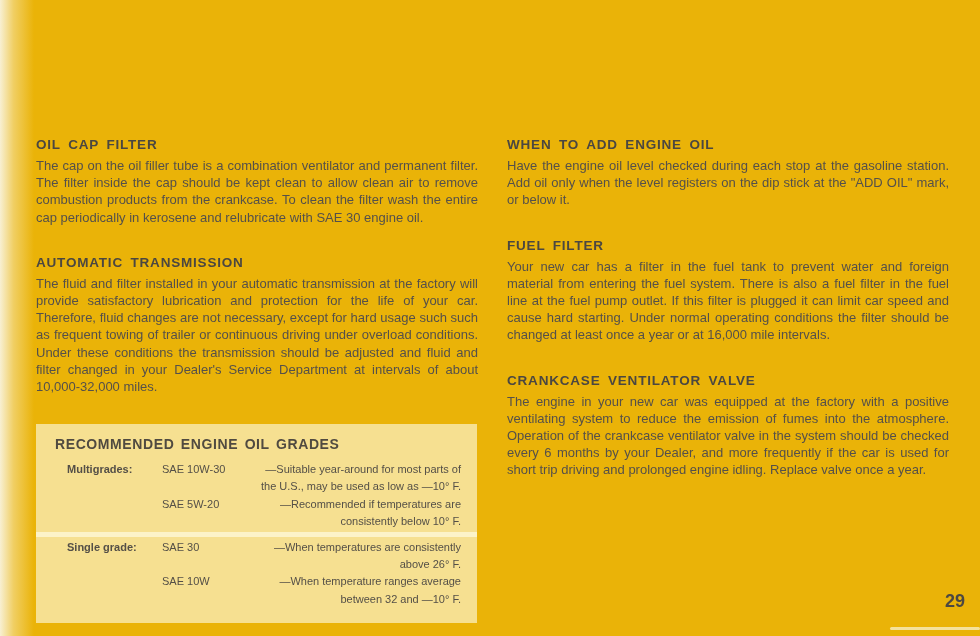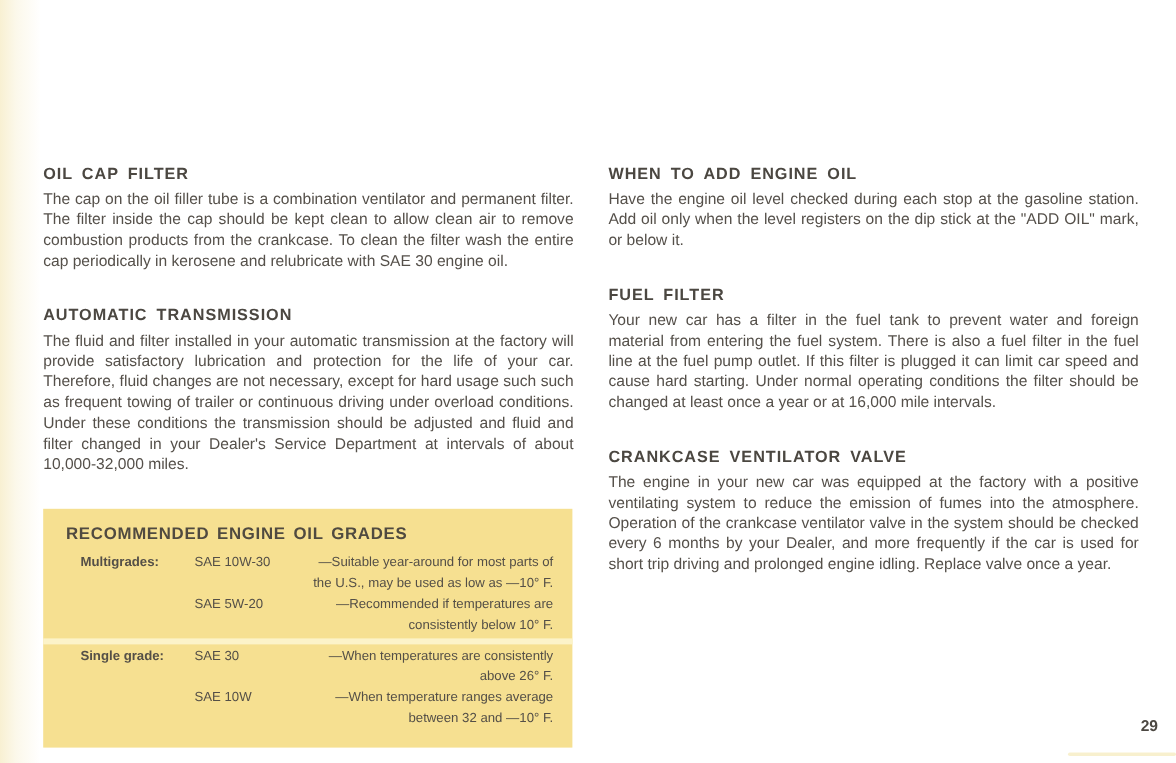--- a/index.html
+++ b/index.html
@@ -2,21 +2,21 @@
 <html><head>
 <meta charset="utf-8">
 <style>
   * { box-sizing: border-box; }
   html, body { margin: 0; padding: 0; background: #e8e8e4; }
   .page {
     position: relative;
     width: 980px;
     height: 636px;
     margin: 0 auto;
-    background: #ffffff;
+    background: #eab308;
     font-family: "Liberation Sans", sans-serif;
     overflow: hidden;
   }
   
   .edge-tint-left {
     position: absolute; left: 0; top: 0; bottom: 0; width: 34px;
     background: linear-gradient(90deg, #f8f0d2 0%, rgba(248,240,210,0.45) 40%, rgba(248,240,210,0) 100%);
     pointer-events: none;
   }
   .edge-tint-bottom {
@@ -74,21 +74,21 @@
   .box-stripe {
     height: 5px;
     background: #fcf3c9;
     margin: 2px -16px 2px -19px;
   }
 
   .page-number {
     position: absolute;
     right: 15px;
     bottom: 24px;
-    font-size: 13px;
+    font-size: 18px;
     font-weight: bold;
     color: #4c4842;
   }
 </style>
 </head>
 <body>
 
 <div class="page">
   <div class="edge-tint-left"></div>
 

